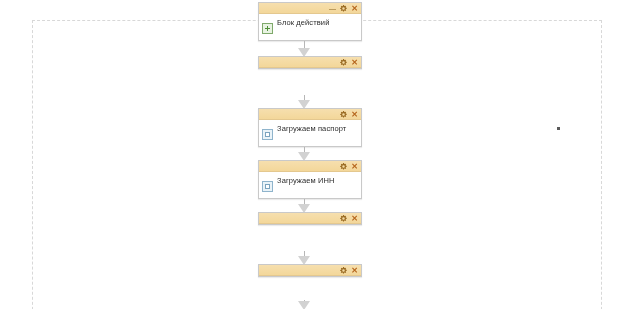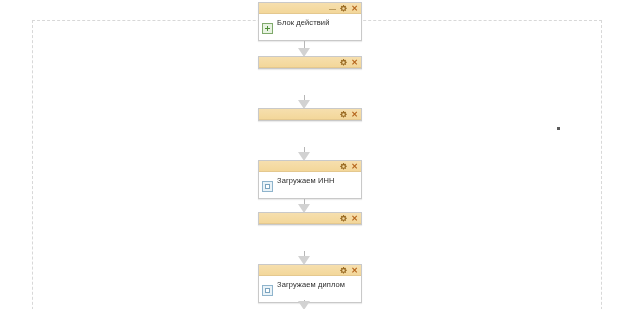--- a/index.html
+++ b/index.html
@@ -224,20 +224,24 @@
     <div class="node-title">
       <div class="win-btns">
         <span class="win-btn gear">
           <svg width="7" height="7" viewBox="0 0 10 10">
               <path d="M5 3.2a1.8 1.8 0 100 3.6 1.8 1.8 0 000-3.6zM4.3 0h1.4l.2 1.2.9.4 1-.7 1 1-.7 1 .4.9 1.2.2v1.4l-1.2.2-.4.9.7 1-1 1-1-.7-.9.4-.2 1.2H4.3l-.2-1.2-.9-.4-1 .7-1-1 .7-1-.4-.9L.3 5.7V4.3l1.2-.2.4-.9-.7-1 1-1 1 .7.9-.4z" fill="#9a6b23"></path>
             </svg>
         </span>
         <span class="win-btn close">✕</span>
       </div>
     </div>
+    <div class="node-body">
+      <span class="node-icon blue"></span>
+      <span class="node-label">Загружаем паспорт</span>
+    </div>
   </div>
 
   <div class="connector" style="left:298px; top:147px; height:14px;">
     <div class="stem" style="height:5px;"></div>
     <div class="head" style="top:5px;"></div>
   </div>
 
   <div class="node" style="left:258px; top:160px;">
     <div class="node-title">
       <div class="win-btns">
@@ -282,24 +286,20 @@
     <div class="node-title">
       <div class="win-btns">
         <span class="win-btn gear">
           <svg width="7" height="7" viewBox="0 0 10 10">
               <path d="M5 3.2a1.8 1.8 0 100 3.6 1.8 1.8 0 000-3.6zM4.3 0h1.4l.2 1.2.9.4 1-.7 1 1-.7 1 .4.9 1.2.2v1.4l-1.2.2-.4.9.7 1-1 1-1-.7-.9.4-.2 1.2H4.3l-.2-1.2-.9-.4-1 .7-1-1 .7-1-.4-.9L.3 5.7V4.3l1.2-.2.4-.9-.7-1 1-1 1 .7.9-.4z" fill="#9a6b23"></path>
             </svg>
         </span>
         <span class="win-btn close">✕</span>
       </div>
     </div>
-    <div class="node-body">
-      <span class="node-icon blue"></span>
-      <span class="node-label">Загружаем диплом</span>
-    </div>
   </div>
 
   <div class="connector" style="left:298px; top:300px; height:14px;">
     <div class="stem" style="height:1px;"></div>
     <div class="head" style="top:1px;"></div>
   </div>
 
 </div>
 
 </body></html>

